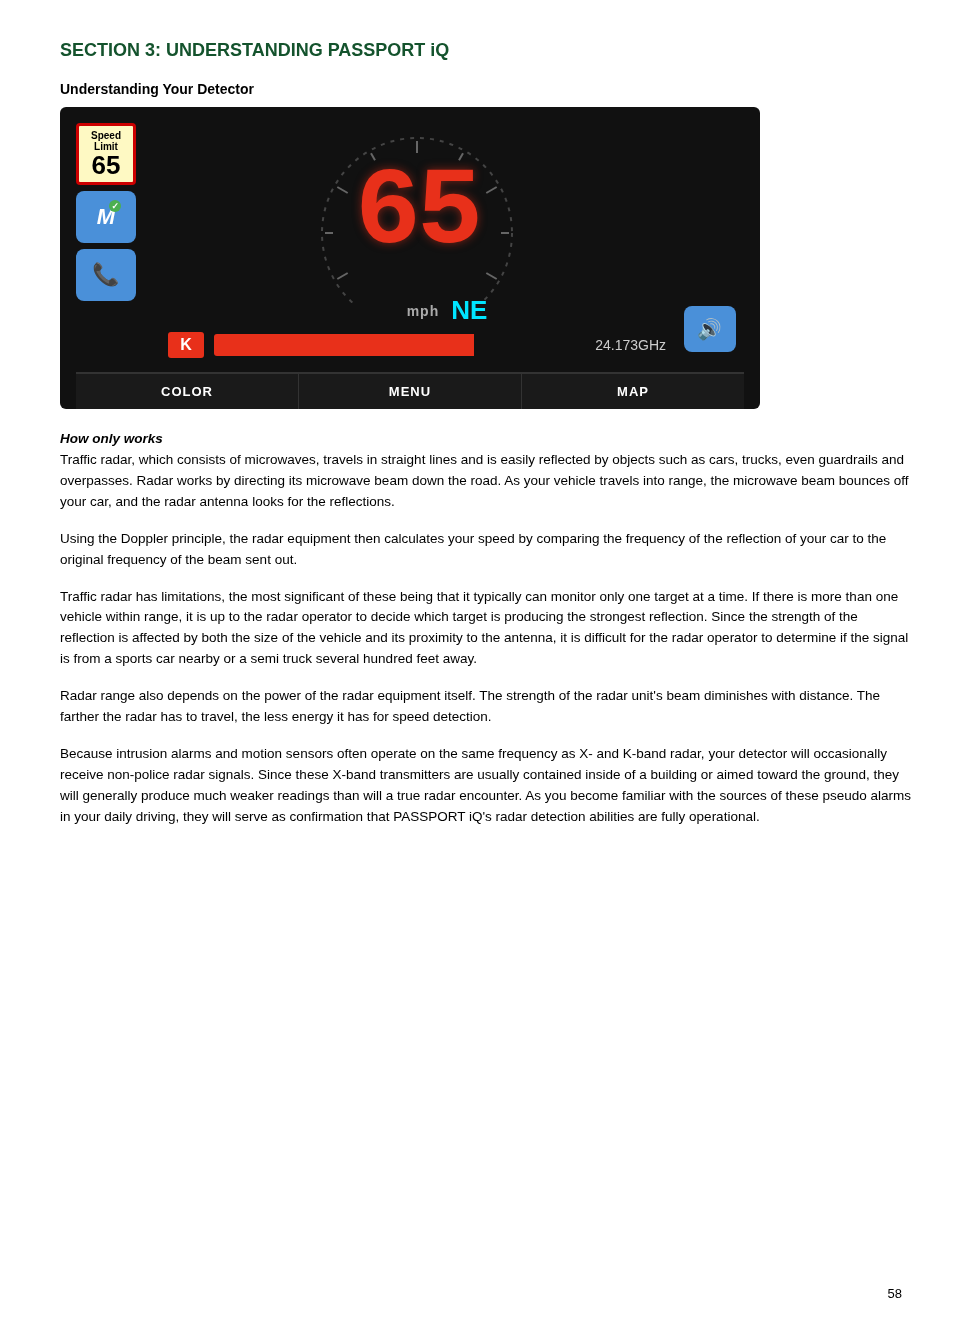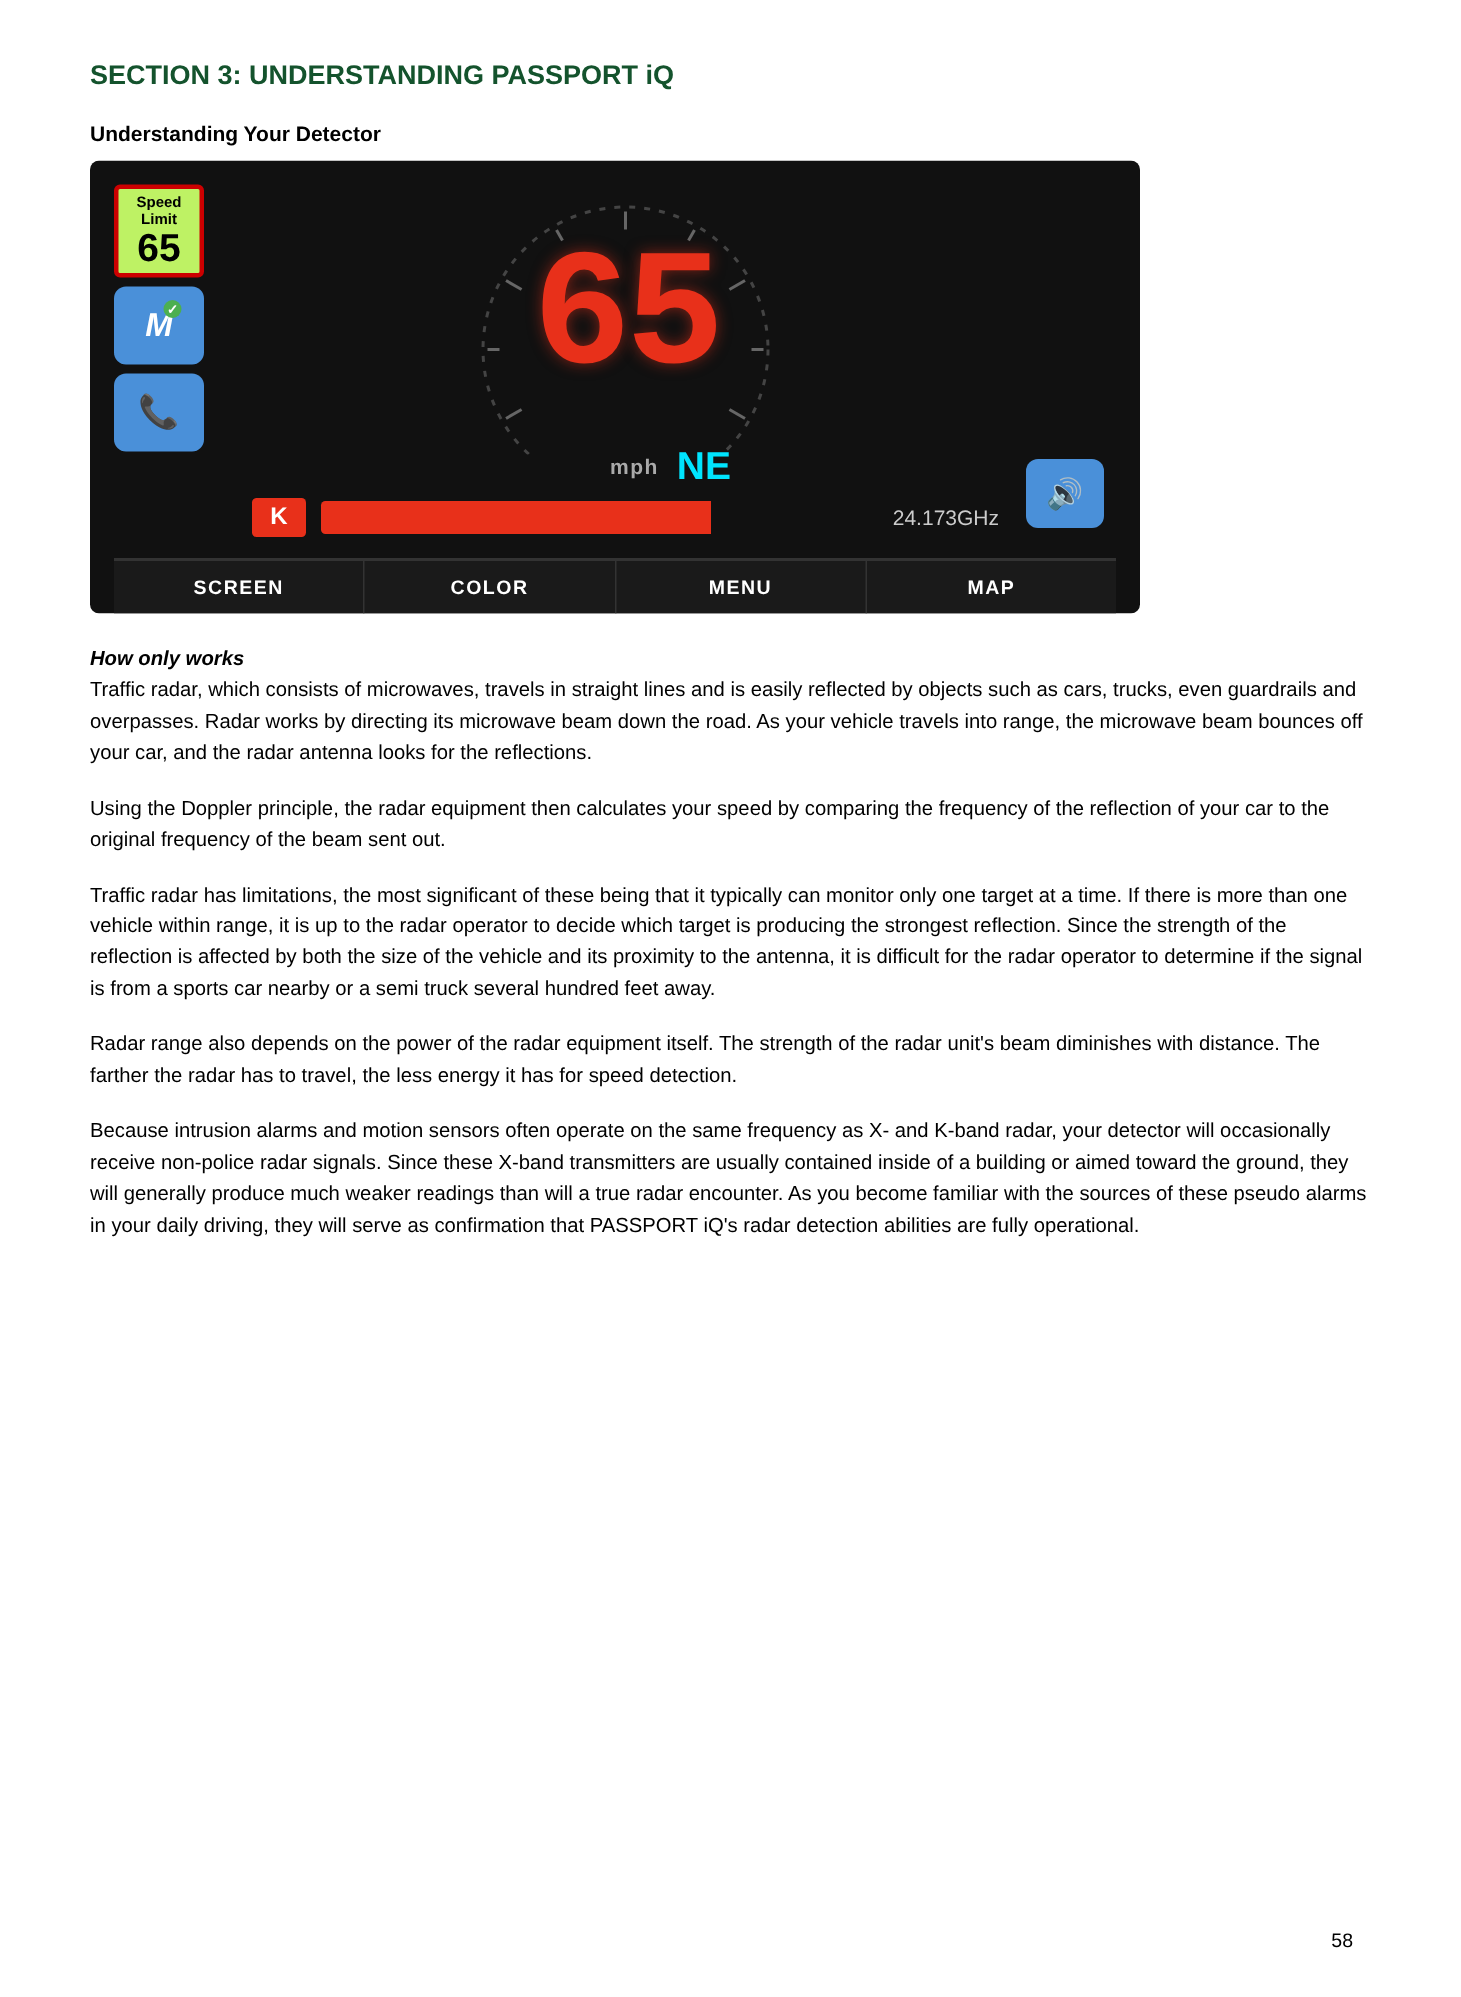--- a/index.html
+++ b/index.html
@@ -47,21 +47,21 @@
       width: 100%;
     }
     .screen-left-panel {
       display: flex;
       flex-direction: column;
       gap: 6px;
       width: 72px;
       margin-right: 10px;
     }
     .speed-limit-box {
-      background: #bef264;
+      background: #fef9c3;
       border: 3px solid #c00;
       border-radius: 4px;
       width: 60px;
       height: 62px;
       display: flex;
       flex-direction: column;
       align-items: center;
       justify-content: center;
       font-weight: bold;
       color: #000;
@@ -292,21 +292,20 @@
       </div>
 
       <div class="screen-right-panel">
         <div class="volume-btn">
           <span>🔊</span>
         </div>
       </div>
     </div>
 
     <div class="bottom-buttons-row">
-      <div class="bottom-btn">SCREEN</div>
       <div class="bottom-btn">COLOR</div>
       <div class="bottom-btn">MENU</div>
       <div class="bottom-btn">MAP</div>
     </div>
   </div>
 </div>
 
 <div class="section-body">
 
   <div class="para">

